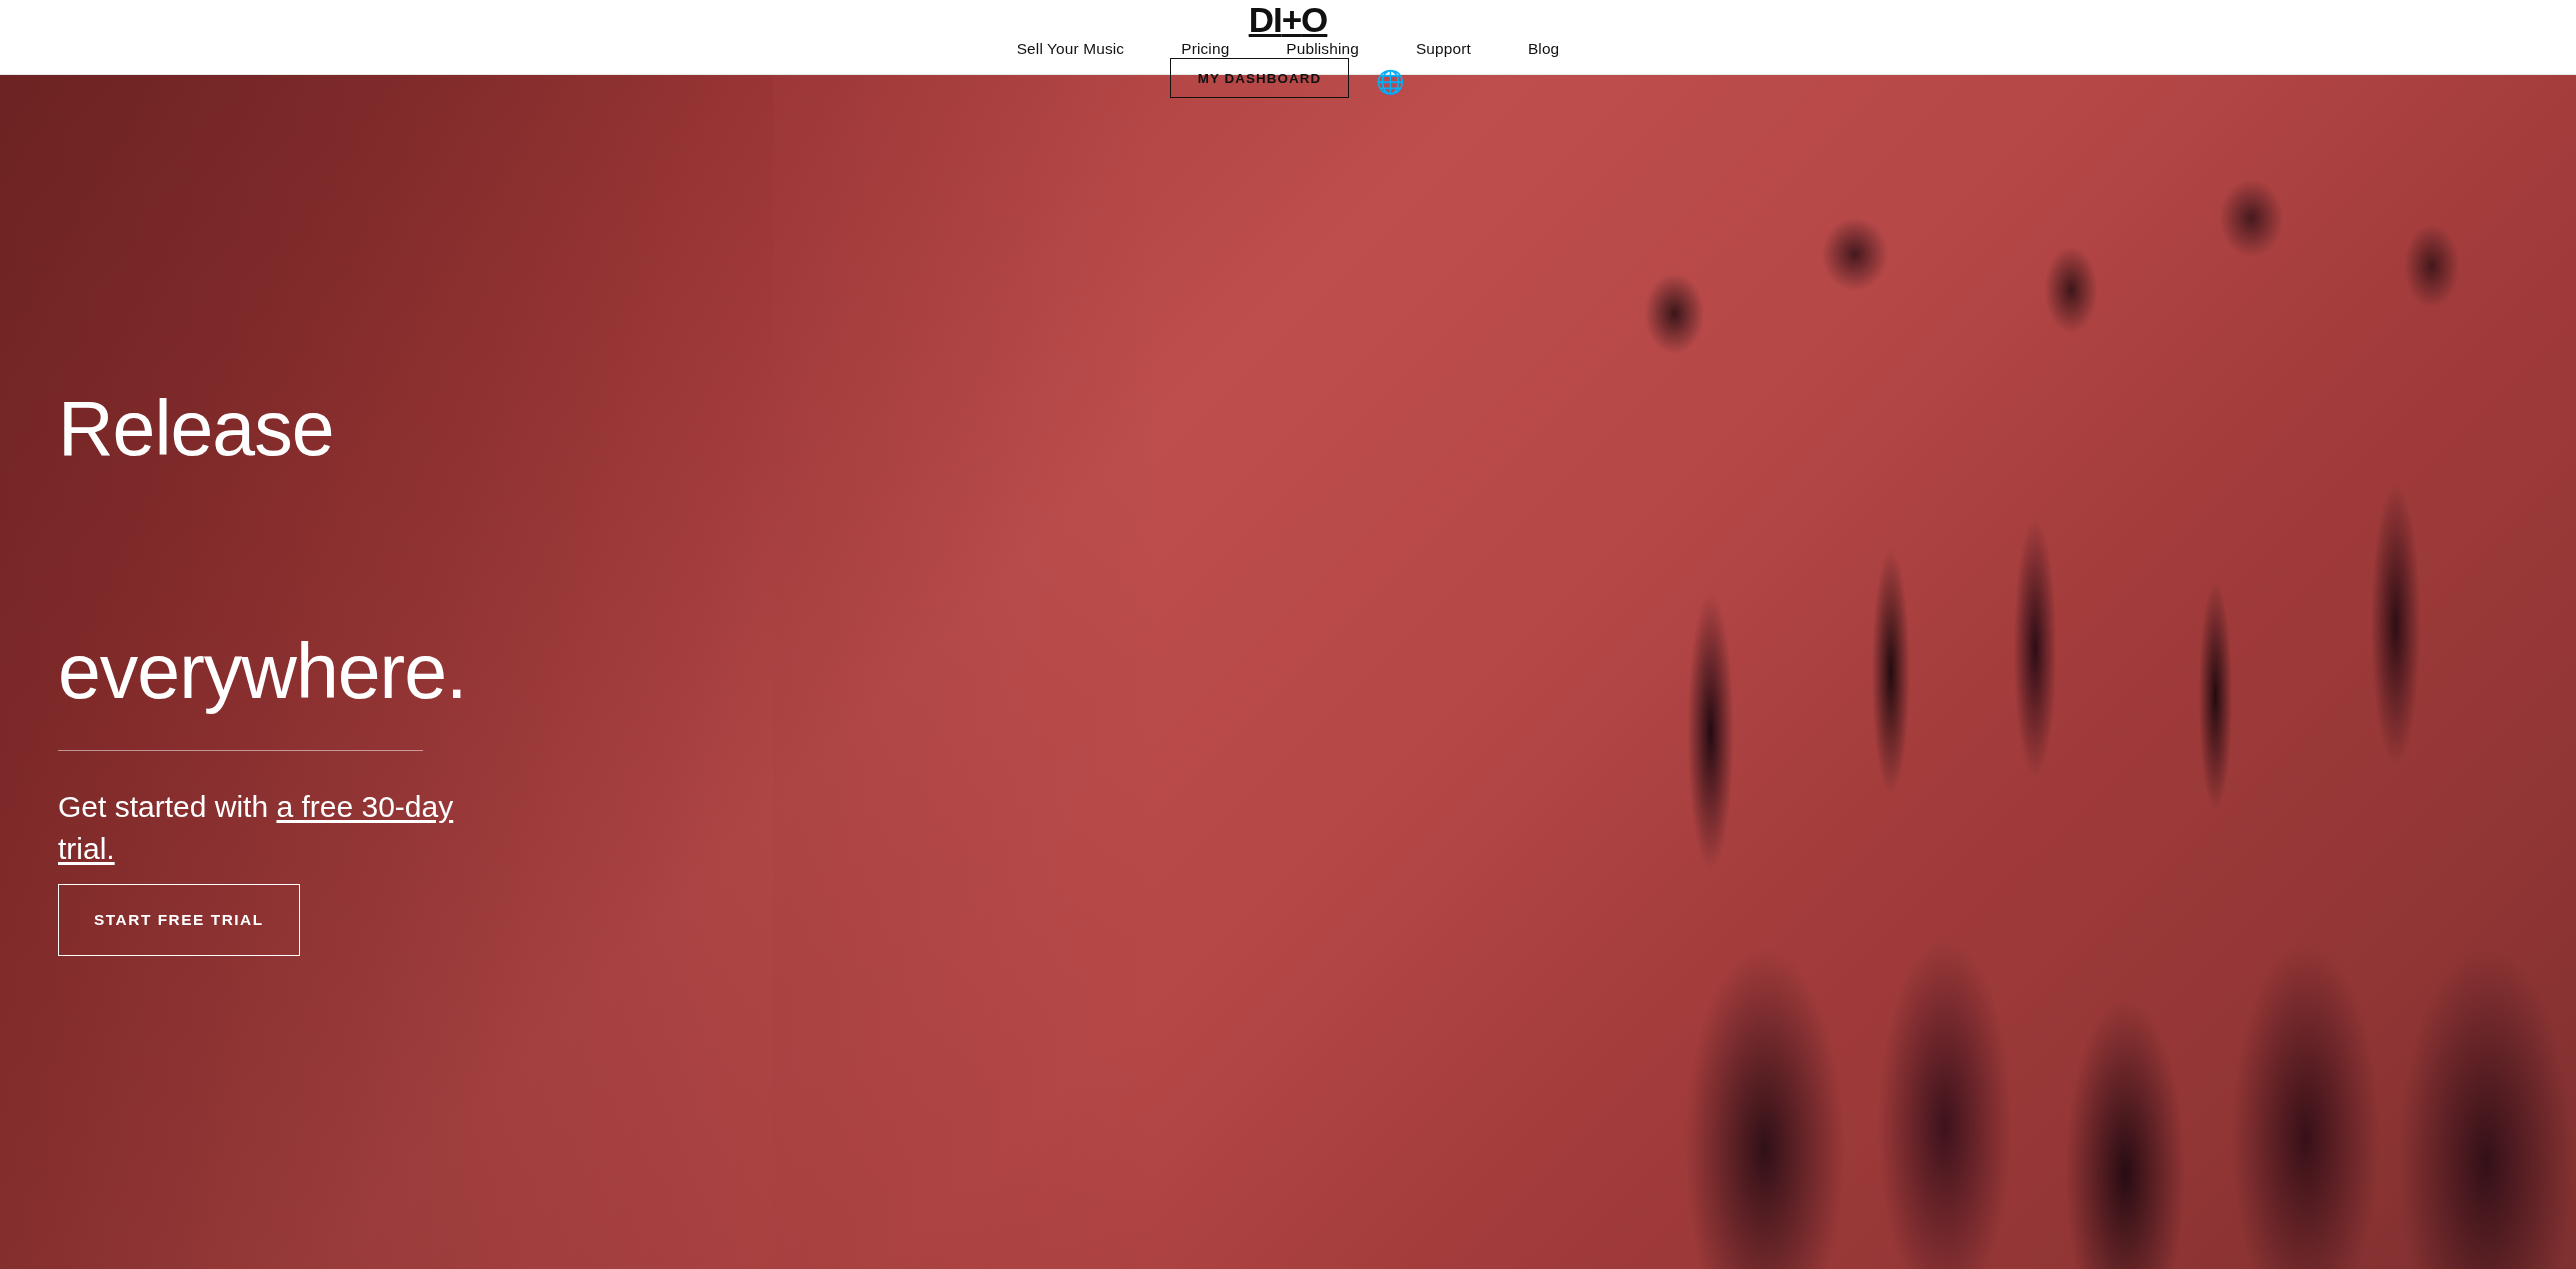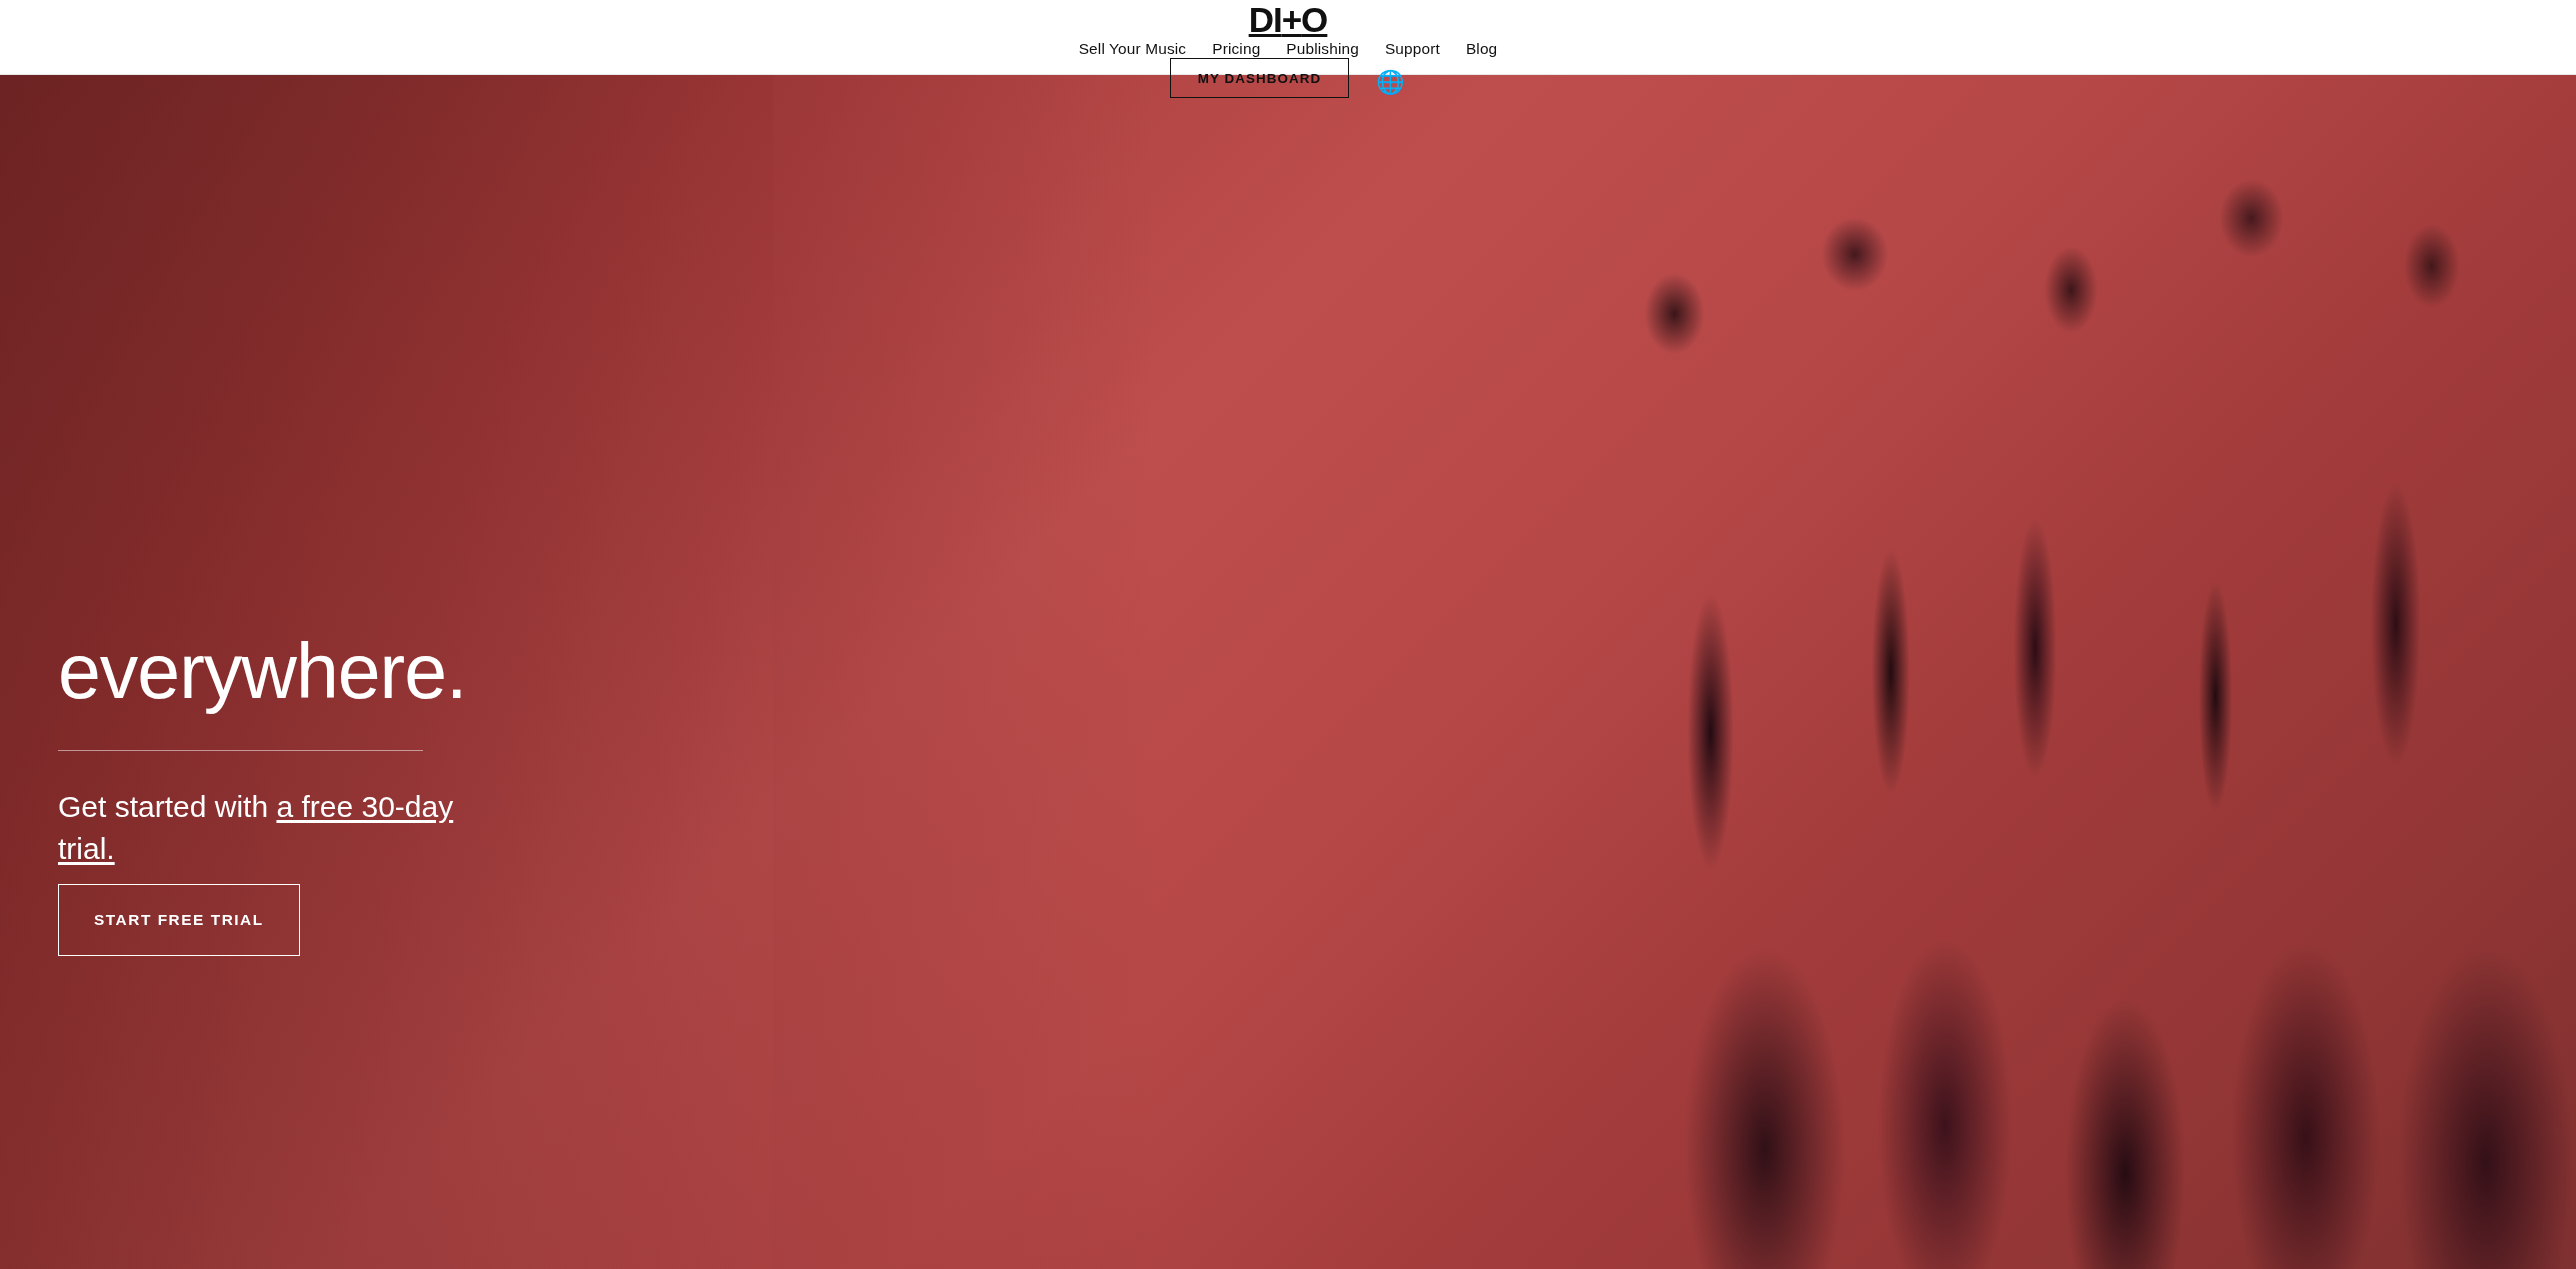--- a/index.html
+++ b/index.html
@@ -35,21 +35,21 @@
       font-family: Arial, sans-serif;
     }
 
     .logo .plus {
       font-weight: 900;
     }
 
     .nav-links {
       display: flex;
       align-items: center;
-      gap: 26px;
+      gap: 57px;
       list-style: none;
     }
 
     .nav-links a {
       text-decoration: none;
       color: #111111;
       font-size: 15.4px;
       font-weight: 500;
       letter-spacing: 0.01em;
     }
@@ -258,21 +258,21 @@
 
   <div class="hero-crowd">
     <div class="crowd-layer"></div>
     <div class="crowd-tint"></div>
   </div>
 
   <div class="hero-left-overlay"></div>
 
   <div class="hero-content">
     <h1 class="hero-title">
-      <br>
+      <span>Release</span><br>
       <br>
       <br>
       <span>everywhere.</span>
     </h1>
 
     <div class="hero-divider"></div>
 
     <p class="hero-subtitle">
       <span>Get started with </span><a href="#">a free 30-day trial.</a>
     </p>

